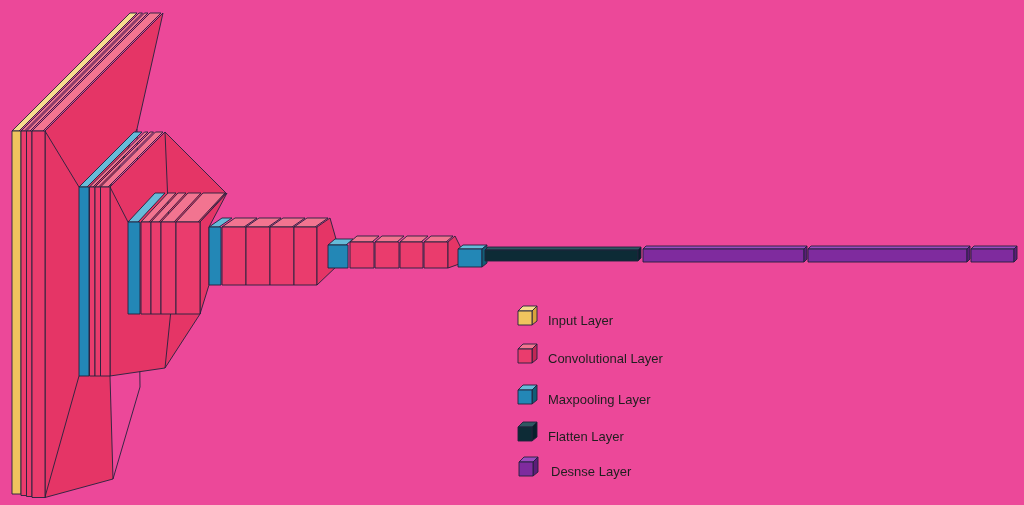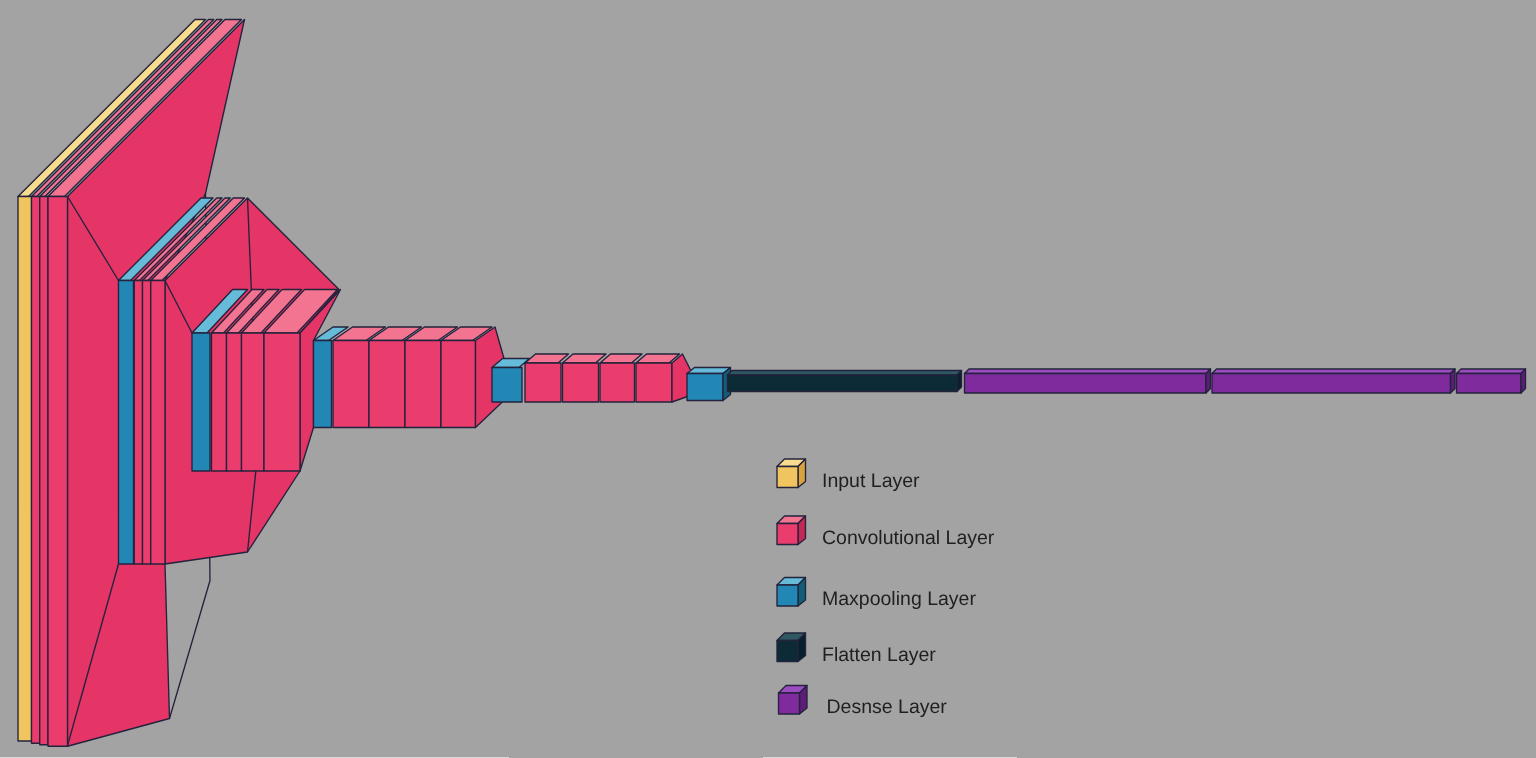--- a/index.html
+++ b/index.html
@@ -1,16 +1,16 @@
 <!DOCTYPE html>
 <html><head>
 <meta charset="utf-8">
 <style>
   html,body{margin:0;padding:0;background:#ffffff;}
-  .stage{position:relative;width:1024px;height:505px;background:#a3a3a3;overflow:hidden;}
+  .stage{position:relative;width:1024px;height:505px;background:#ec4899;overflow:hidden;}
   svg{display:block;}
   polygon{stroke:#23233D;stroke-width:0.9;stroke-linejoin:round;}
   .ln{fill:none;stroke:#23233D;stroke-width:0.9;stroke-linejoin:round;}
   text{font-family:"Liberation Sans","DejaVu Sans",sans-serif;font-size:13px;font-weight:500;fill:#1F1F1F;}
 </style>
 </head>
 <body>
 
 <div class="stage">
 <svg width="1024" height="505" viewBox="0 0 1024 505">

